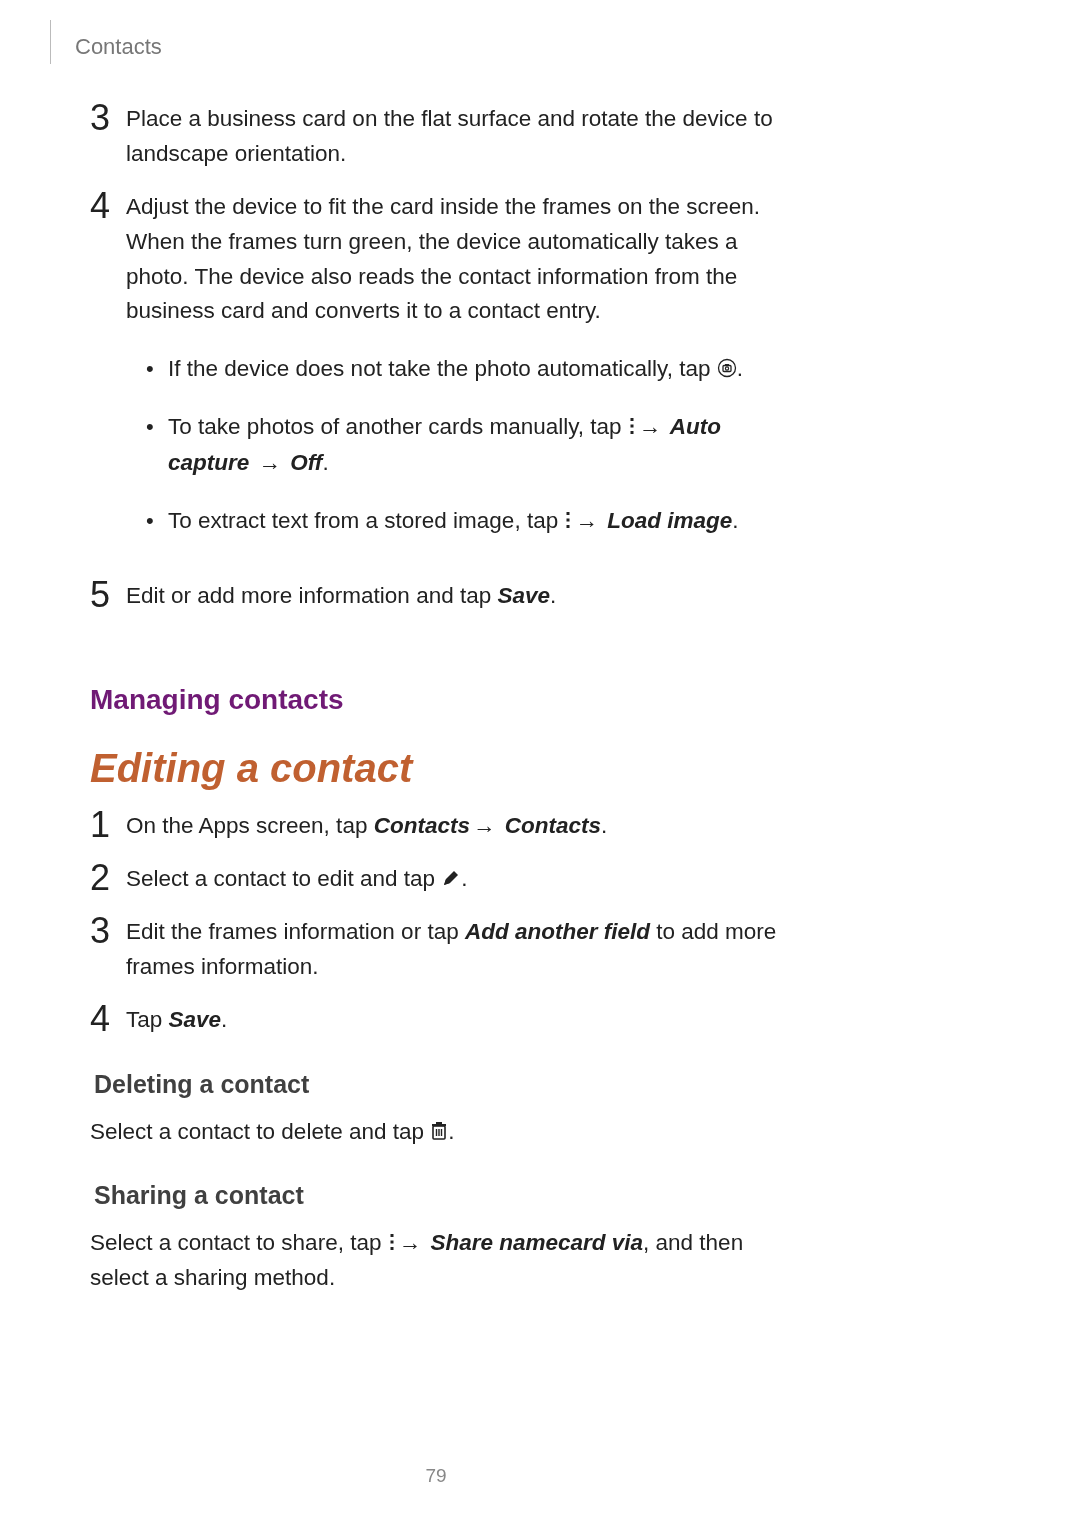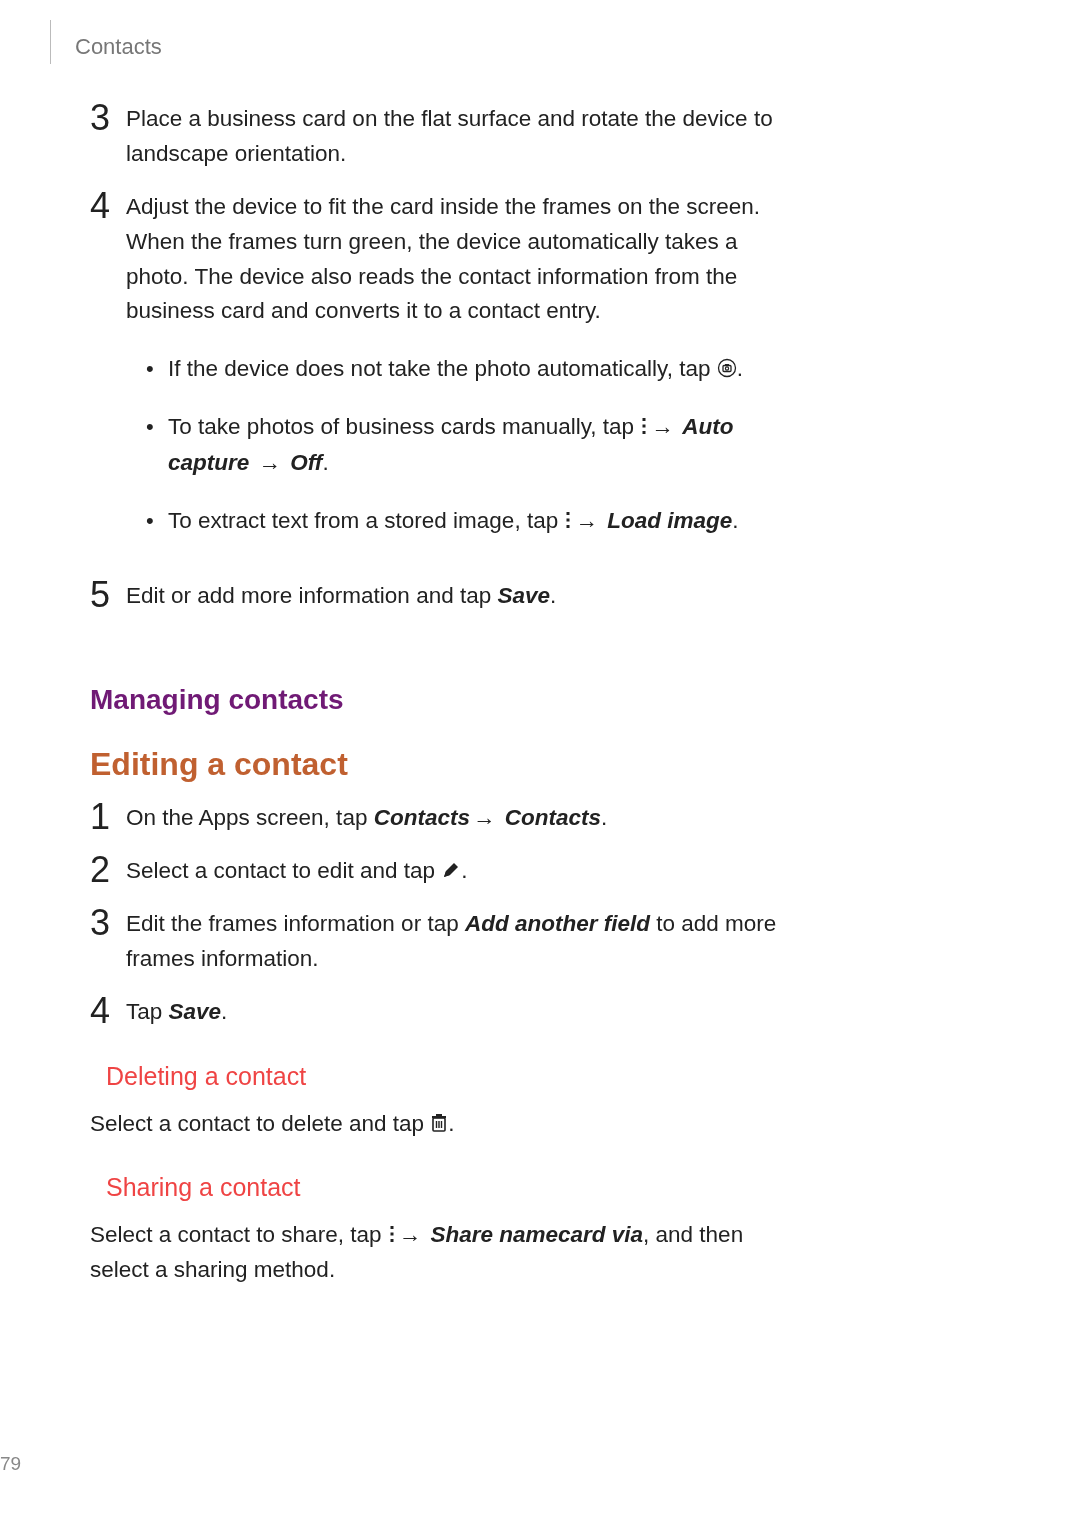--- a/index.html
+++ b/index.html
@@ -76,42 +76,44 @@
     font-size: 22px;
     color: #222;
   }
   .h1 {
     font-size: 28px;
     color: #701a75;
     font-weight: 700;
     margin: 70px 0 30px 0;
   }
   .h2 {
-    font-size: 32px;
+    font-size: 40px;
     color: #c06030;
     font-weight: 700;
     margin: 30px 0 18px 0;
+    font-style: italic;
   }
   .h3 {
     font-size: 25px;
-    color: #ef4444;
-    font-weight: 400;
-    margin: 32px 0 8px 16px;
+    color: #404040;
+    font-weight: 700;
+    margin: 32px 0 8px 4px;
   }
   .para {
     font-size: 22.5px;
     line-height: 1.55;
     margin: 16px 0;
   }
   .bold { font-weight: 700; font-style: italic; }
   .arrow { padding: 0 3px; }
   .page-num {
     position: absolute;
-    bottom: 52px;
+    bottom: 40px;
     left: 0; right: 0;
+    text-align: center;
     font-size: 19px;
     color: #888;
   }
 
   
   .ic {
     display: inline-block;
     vertical-align: -2px;
   }
   .ic svg { display: block; }
@@ -138,21 +140,21 @@
         <ul class="sub-bullets">
           <li>
             <span>If the device does not take the photo automatically, tap </span><span class="ic"><svg width="20" height="20" viewBox="0 0 20 20">
                   <circle cx="10" cy="10" r="8.5" fill="none" stroke="#222" stroke-width="1.3"></circle>
                   <rect x="6" y="7.5" width="8" height="6" rx="1" fill="none" stroke="#222" stroke-width="1.3"></rect>
                   <circle cx="10" cy="10.5" r="1.6" fill="none" stroke="#222" stroke-width="1.2"></circle>
                   <rect x="8" y="6" width="4" height="1.6" fill="#222"></rect>
                 </svg></span><span>.</span>
           </li>
           <li>
-            <span>To take photos of business cards manually, tap </span><span class="ic"><svg width="8" height="20" viewBox="0 0 8 20">
+            <span>To take photos of another cards manually, tap </span><span class="ic"><svg width="8" height="20" viewBox="0 0 8 20">
                   <rect x="2.5" y="2" width="3" height="3" fill="#222"></rect>
                   <rect x="2.5" y="8.5" width="3" height="3" fill="#222"></rect>
                   <rect x="2.5" y="15" width="3" height="3" fill="#222"></rect>
                 </svg></span><span class="arrow">→</span><span class="bold"> Auto capture </span><span class="arrow">→</span><span class="bold"> Off</span><span>.</span>
           </li>
           <li>
             <span>To extract text from a stored image, tap </span><span class="ic"><svg width="8" height="20" viewBox="0 0 8 20">
                   <rect x="2.5" y="2" width="3" height="3" fill="#222"></rect>
                   <rect x="2.5" y="8.5" width="3" height="3" fill="#222"></rect>
                   <rect x="2.5" y="15" width="3" height="3" fill="#222"></rect>

